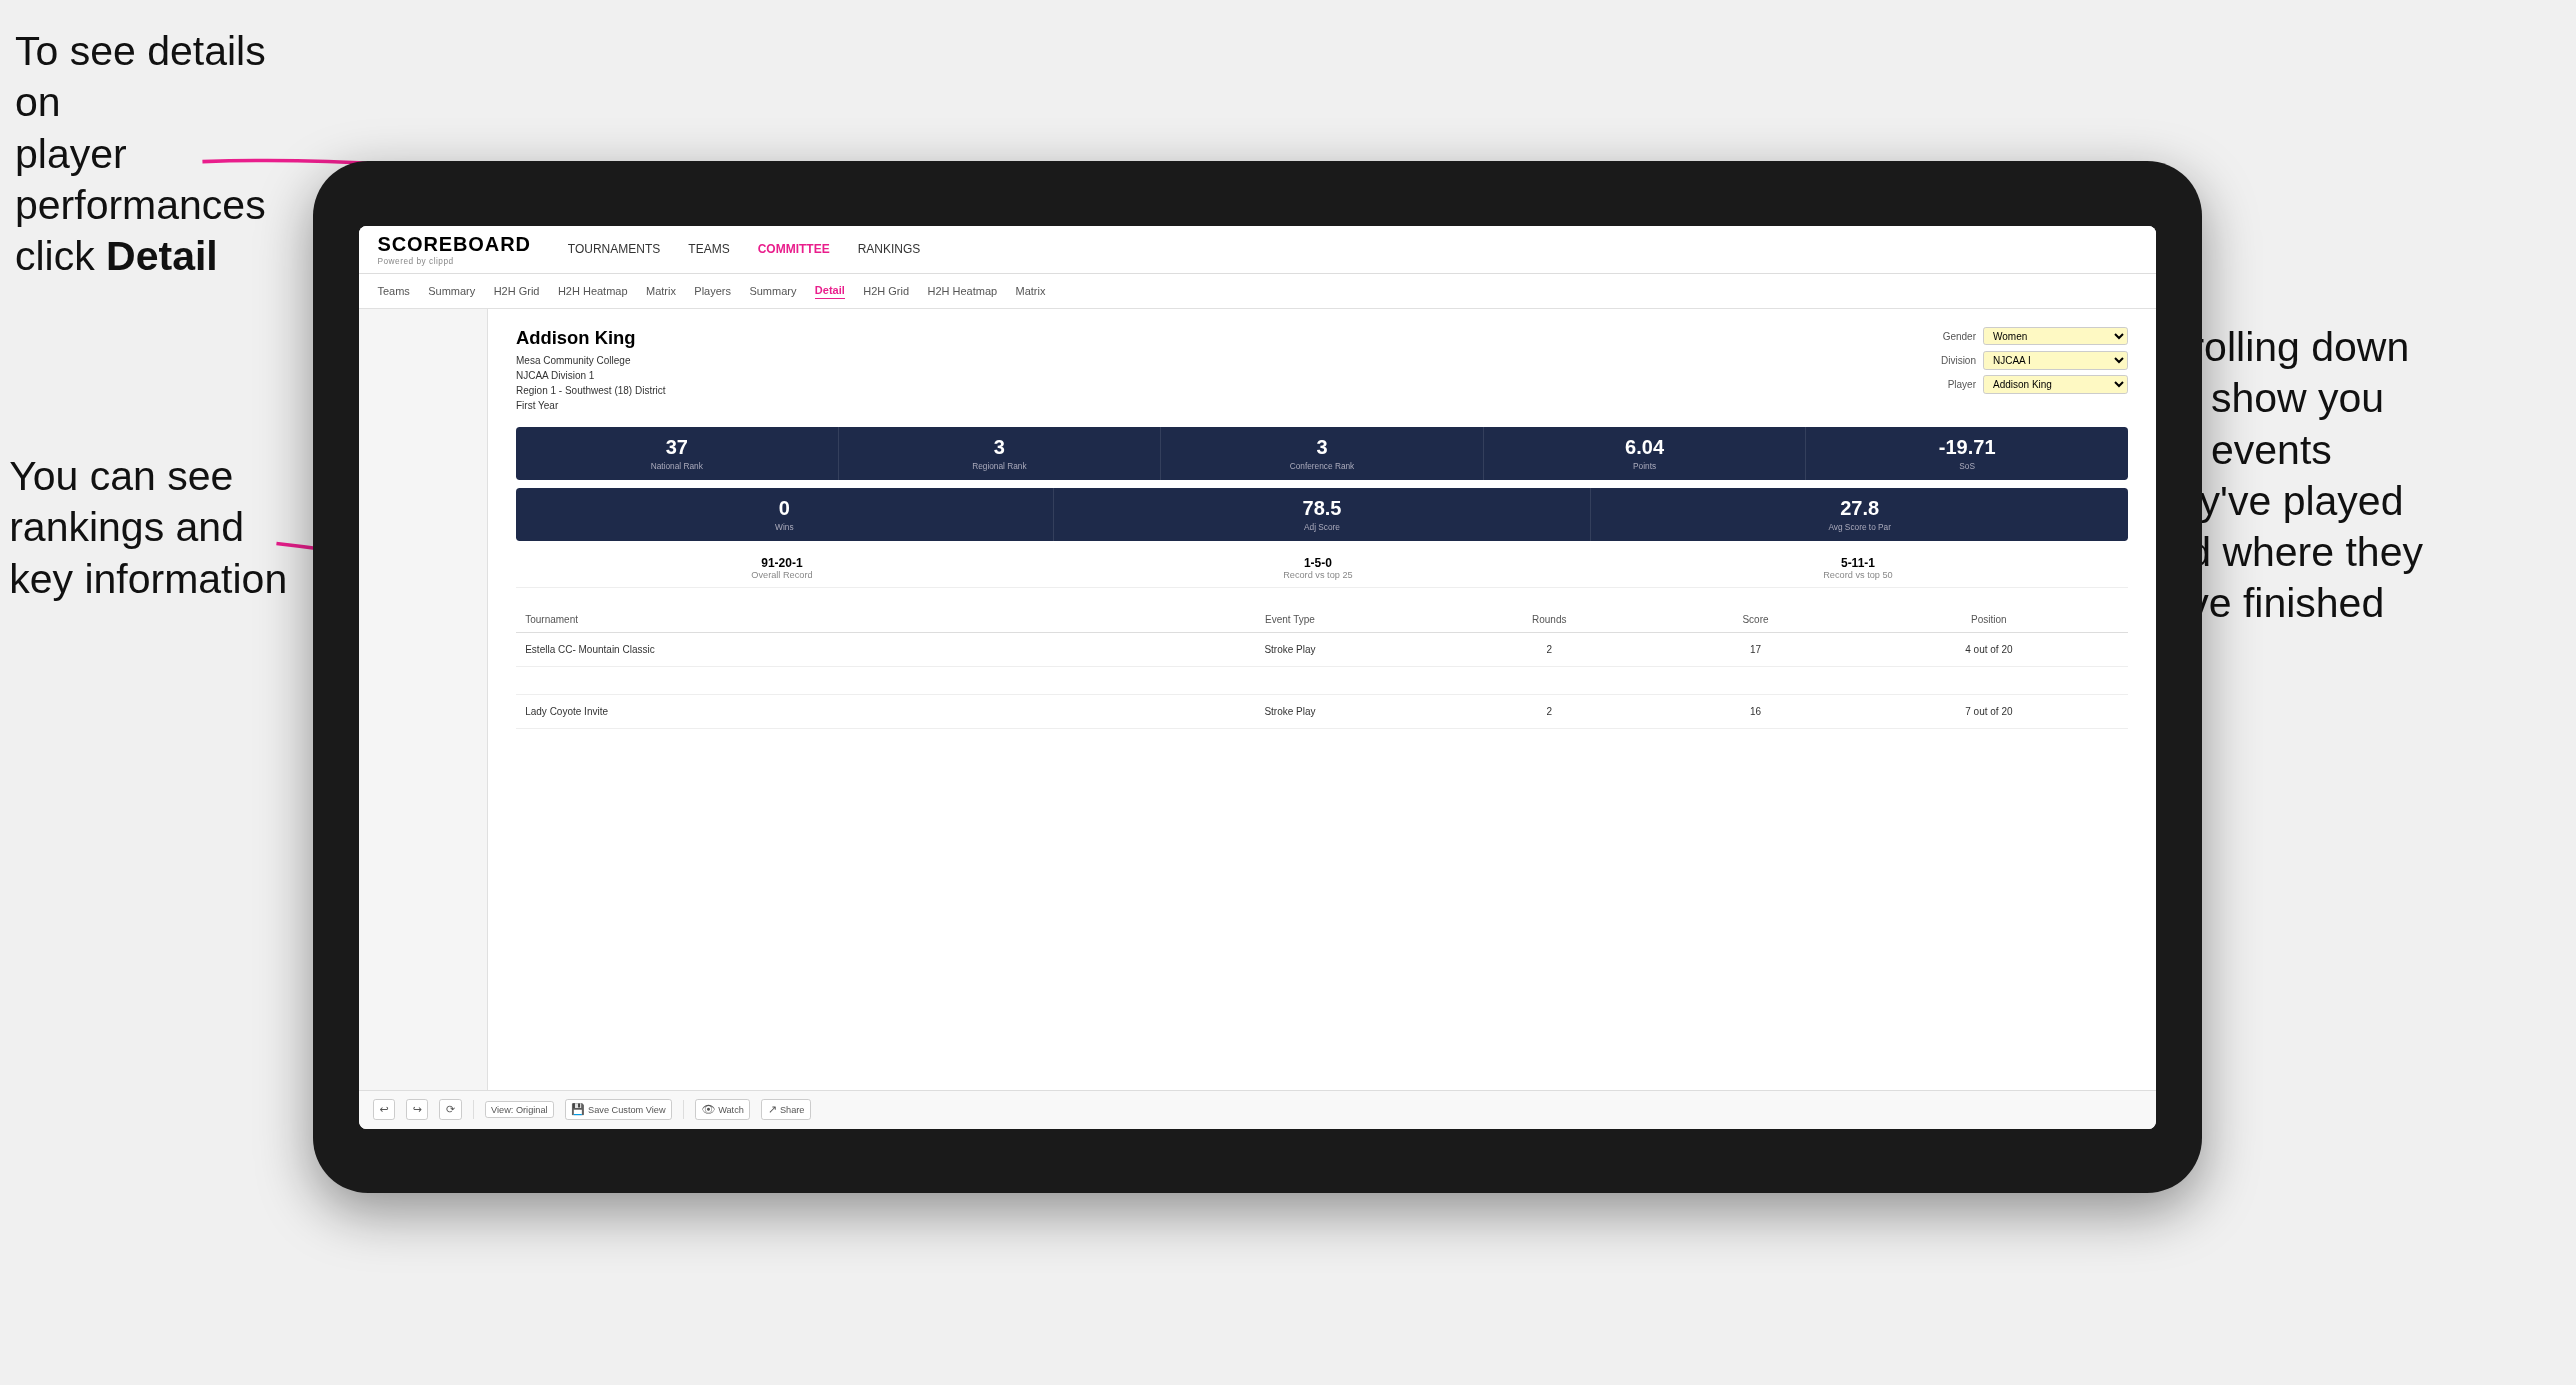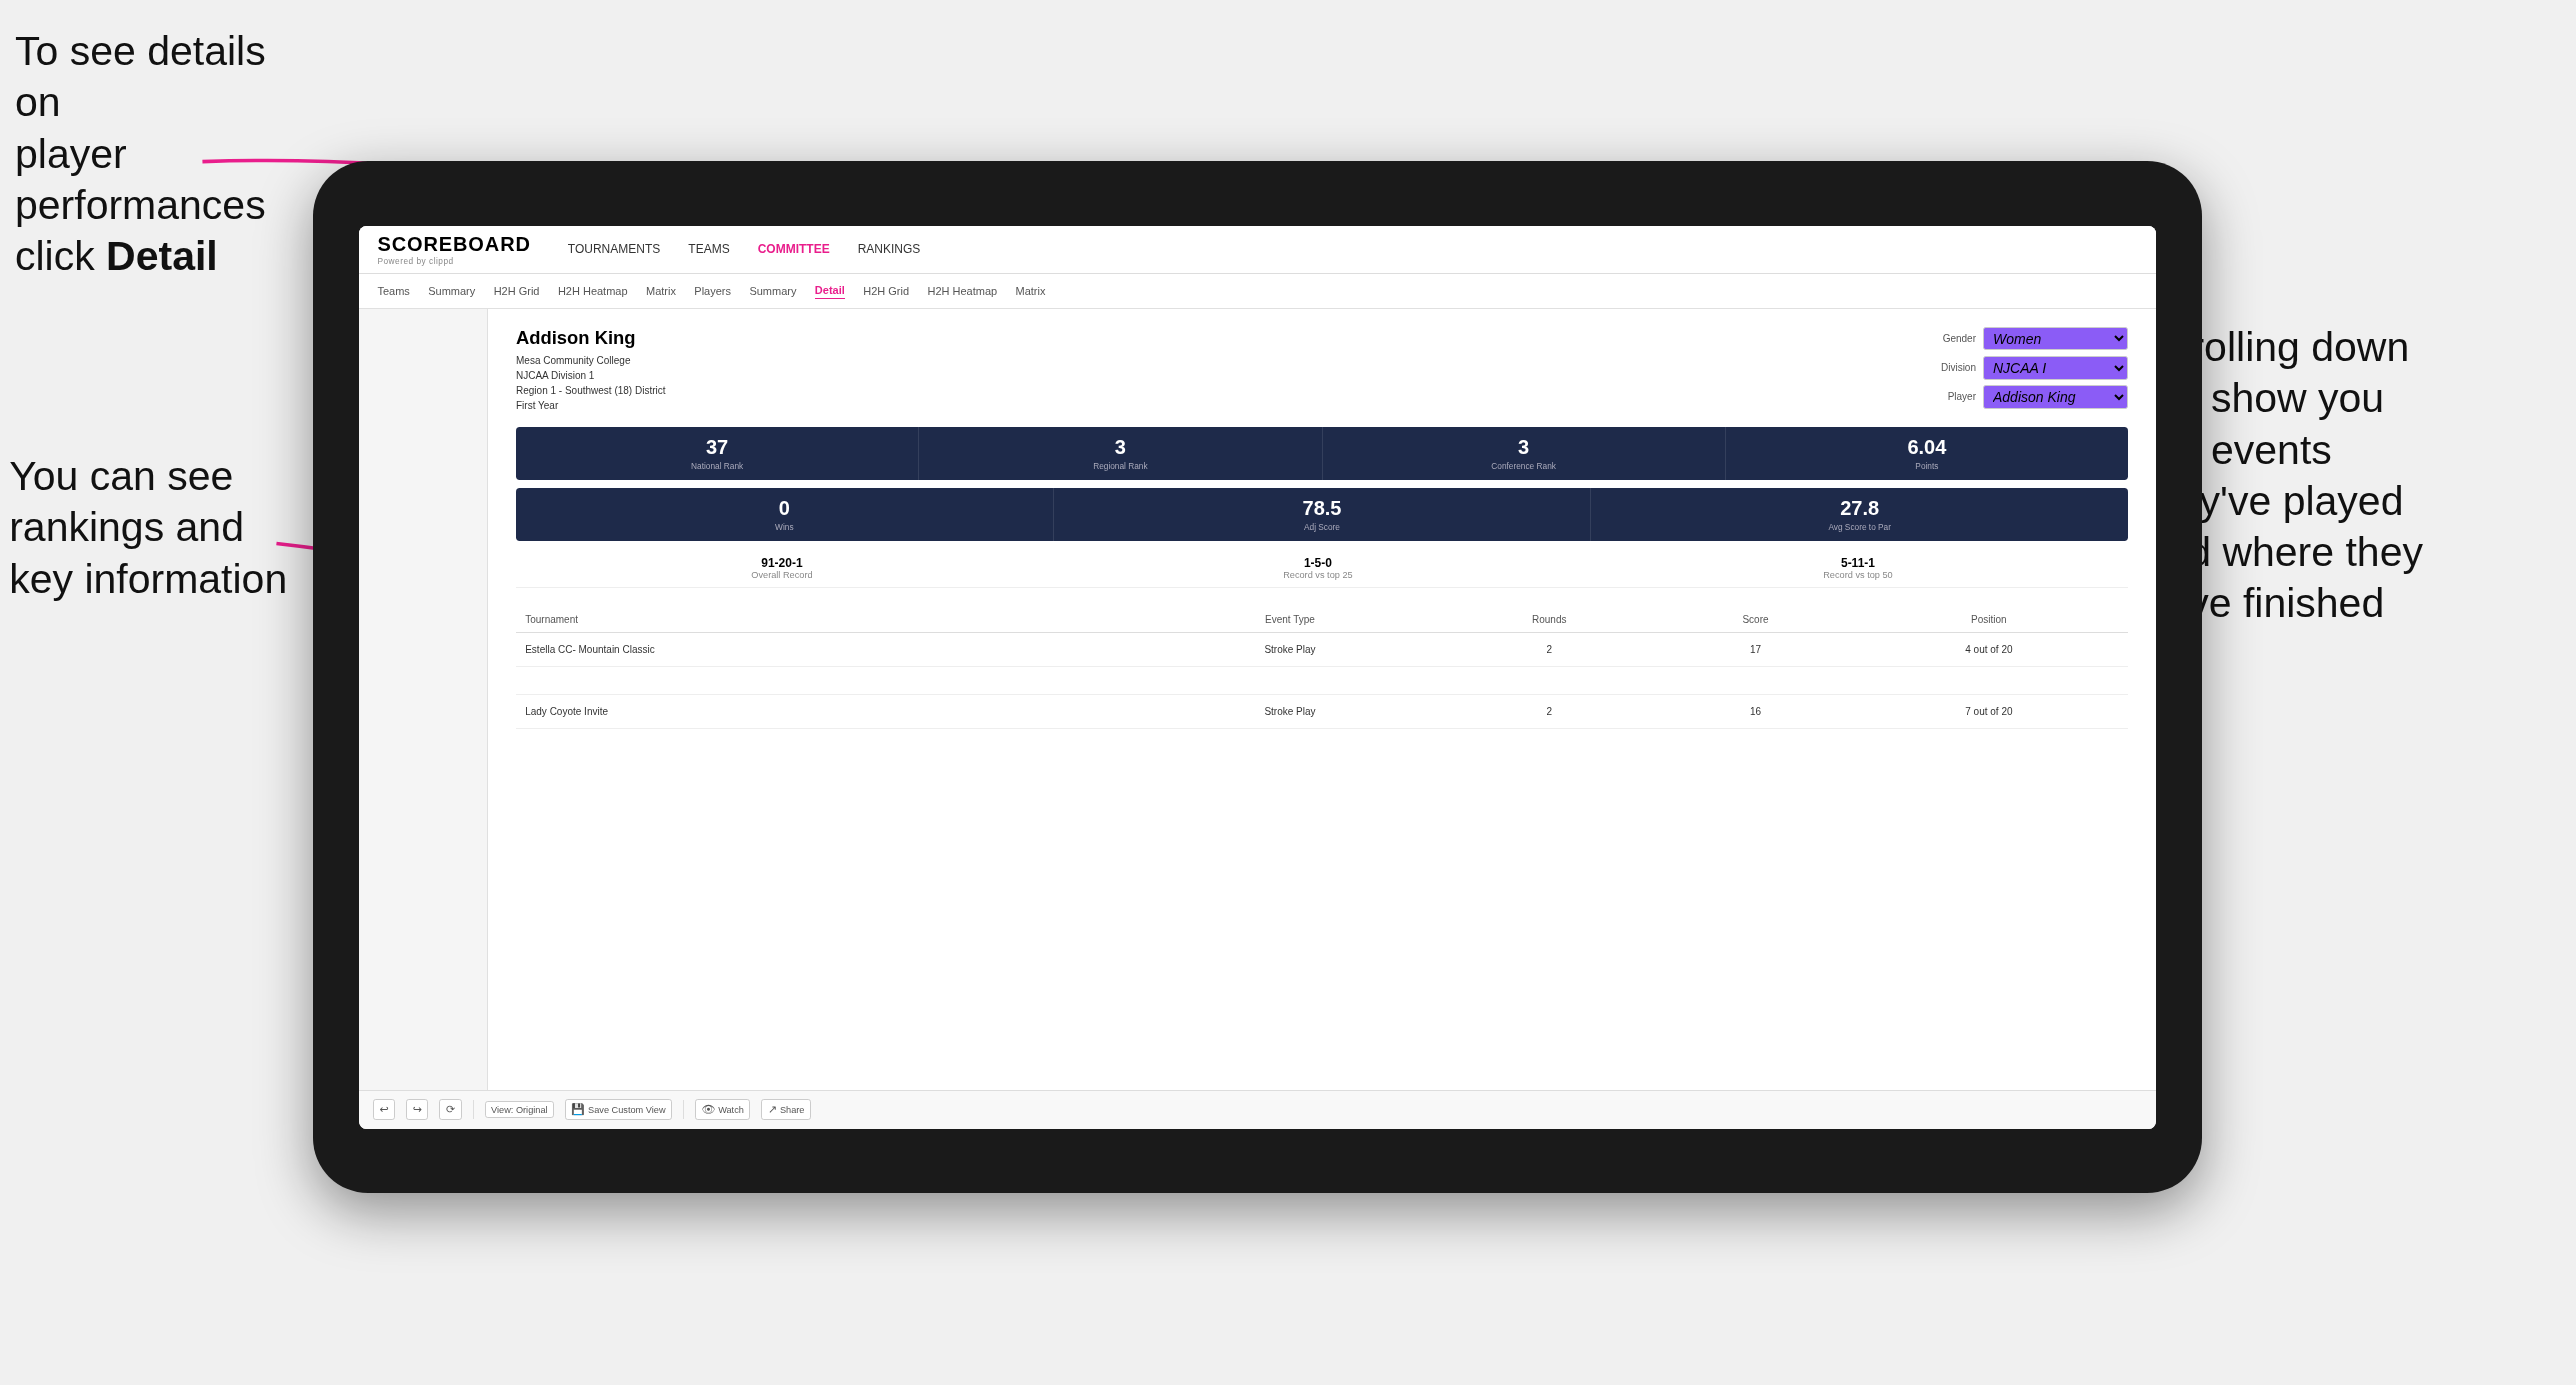--- a/index.html
+++ b/index.html
@@ -155,27 +155,26 @@
       align-items: center;
       gap: 7.4px;
     }
     .control-label {
       font-size: 10px;
       color: #555;
       width: 51px;
       text-align: right;
     }
     .control-select {
-      font-size: 14px;
+      font-size: 10px;
       padding: 1.8px 4.6px;
       border: 0.9px solid #ccc;
       border-radius: 2.8px;
-      background: #8b5cf6;
+      background: #fef9c3;
       flex: 1;
-      font-style: italic;
     }
 
     
     .stats-grid {
       background: #1e2a4a;
       border-radius: 3.7px;
       display: flex;
       margin-bottom: 7.4px;
     }
     .stat-cell {
@@ -443,20 +442,24 @@
             <span class="stat-value">3</span>
             <span class="stat-label">Regional Rank</span>
           </div>
           <div class="stat-cell">
             <span class="stat-value">3</span>
             <span class="stat-label">Conference Rank</span>
           </div>
           <div class="stat-cell">
             <span class="stat-value">6.04</span>
             <span class="stat-label">Points</span>
+          </div>
+          <div class="stat-cell">
+            <span class="stat-value">-19.71</span>
+            <span class="stat-label">SoS</span>
           </div>
         </div>
 
         <div class="stats-grid">
           <div class="stat-cell">
             <span class="stat-value">0</span>
             <span class="stat-label">Wins</span>
           </div>
           <div class="stat-cell">
             <span class="stat-value">78.5</span>

